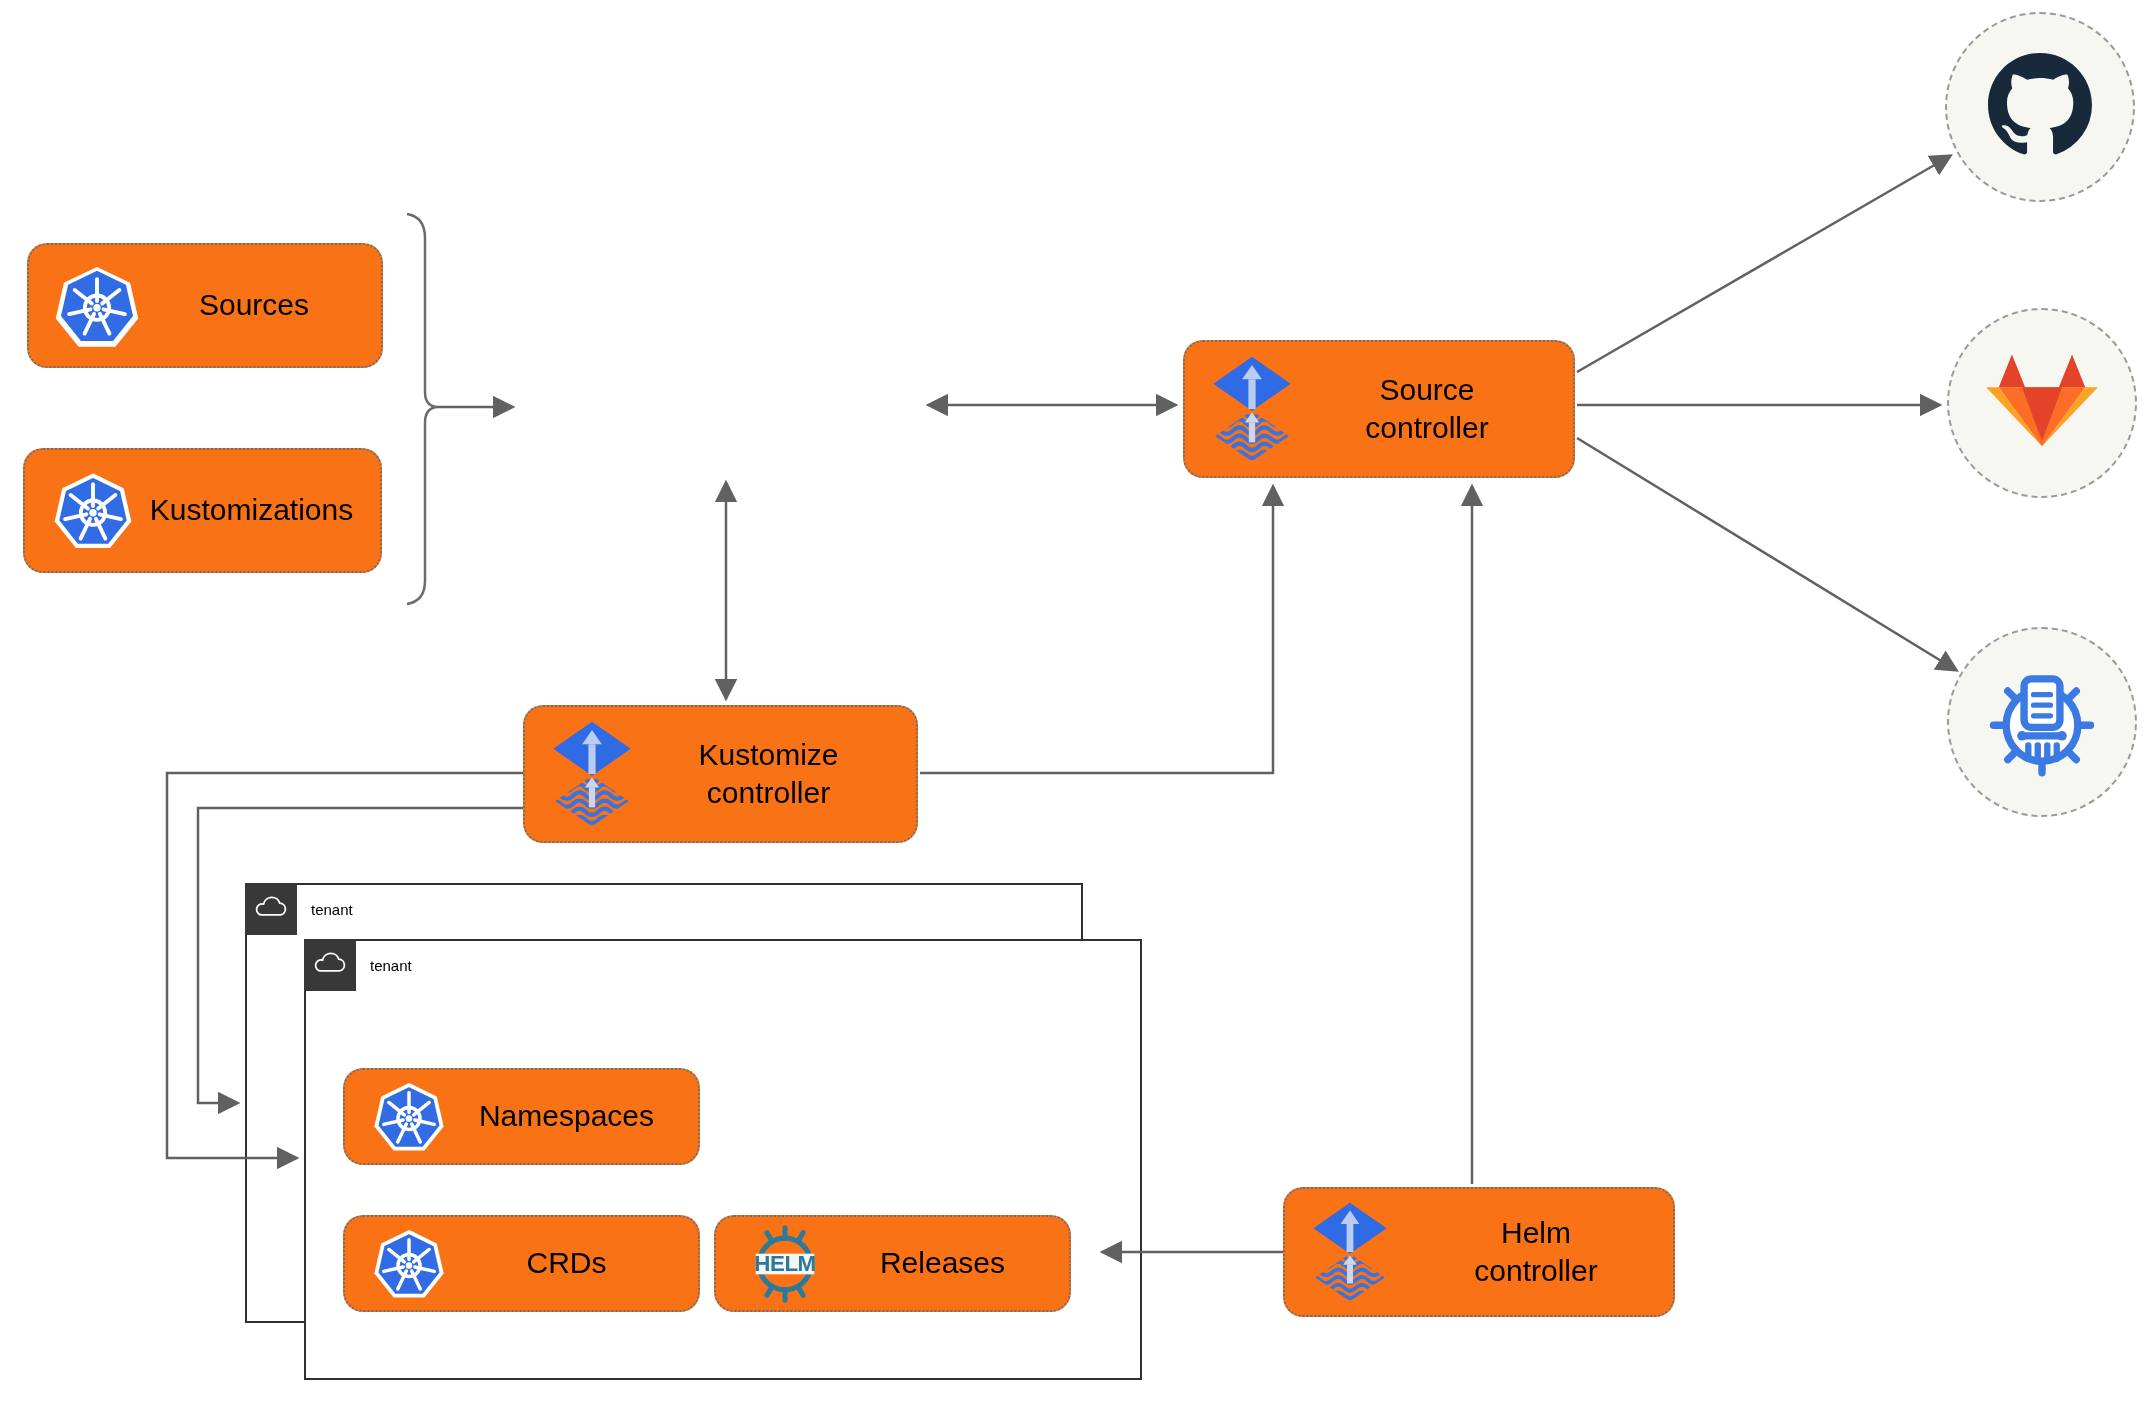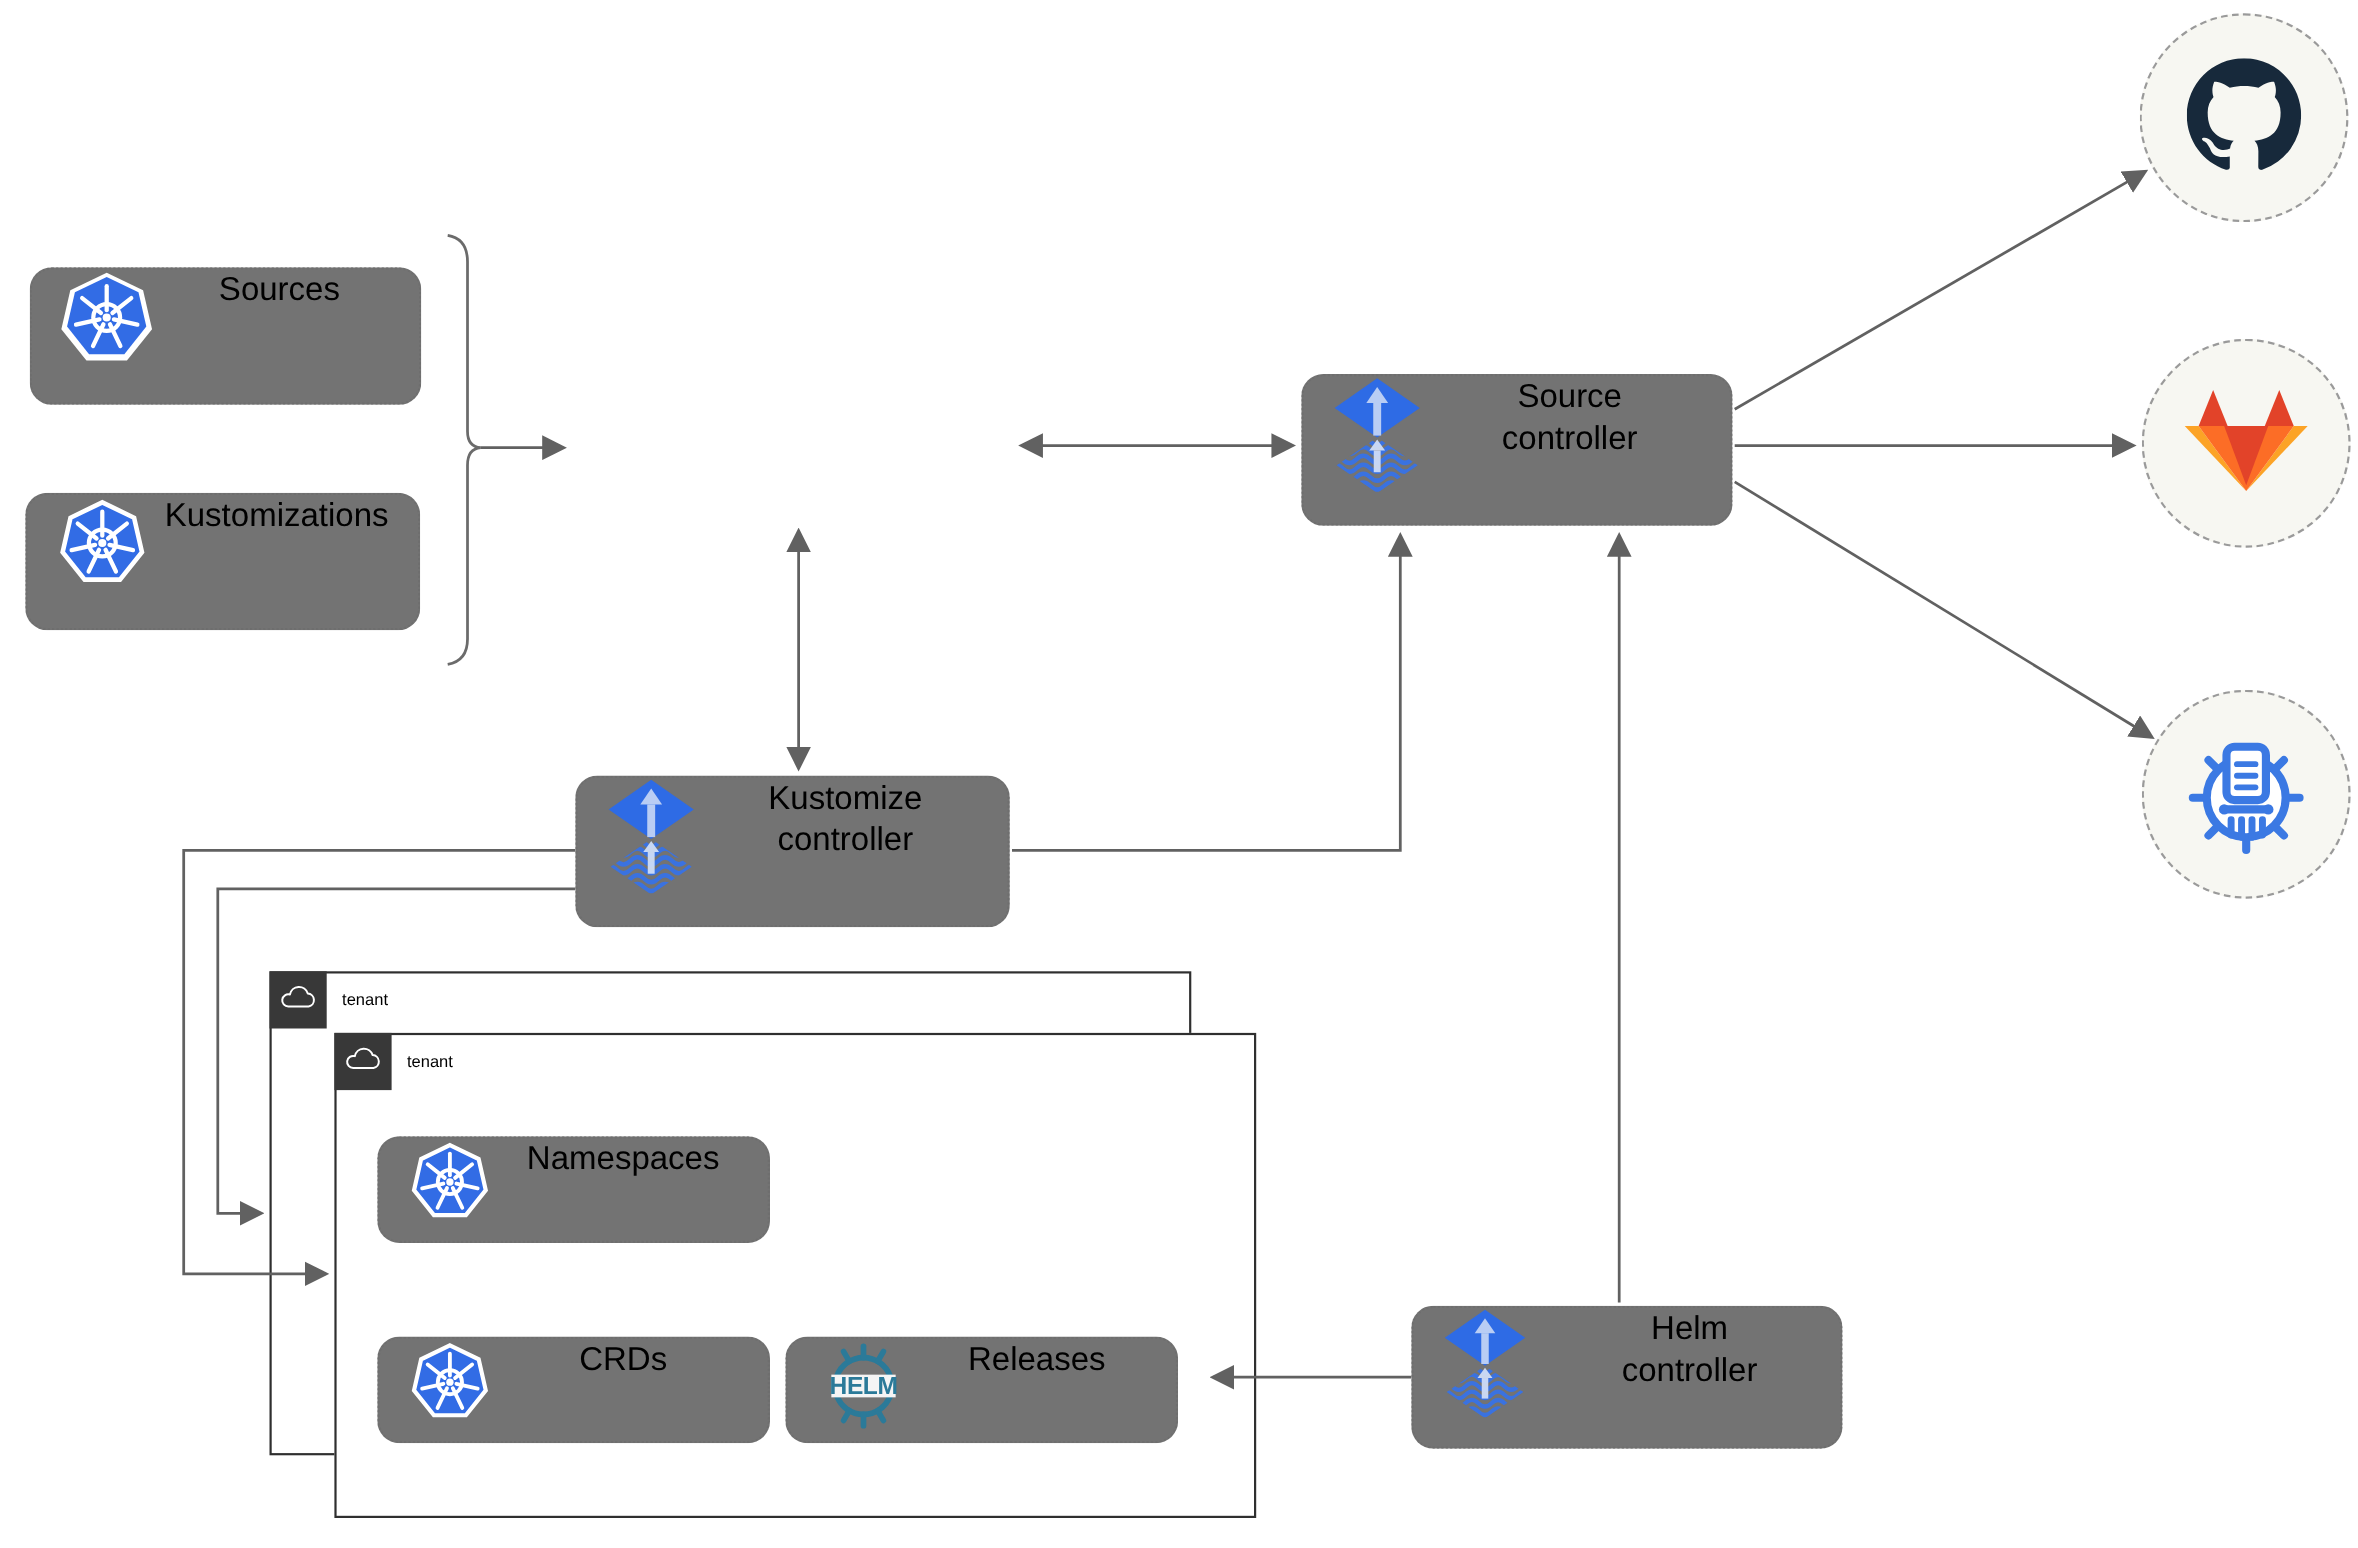--- a/index.html
+++ b/index.html
@@ -2,22 +2,22 @@
 <html><head>
 <meta charset="utf-8">
 <style>
   html,body{margin:0;padding:0;background:#ffffff;}
   #canvas{
     position:relative;width:2144px;height:1407px;background:#ffffff;
     font-family:"Liberation Sans",sans-serif;overflow:hidden;
   }
   
   .node{
-    position:absolute;background:#737373;border:2px dotted #6e6e6e;
-    border-radius:20px;display:flex;align-items:flex-start;box-sizing:border-box;
+    position:absolute;background:#f97316;border:2px dotted #6e6e6e;
+    border-radius:20px;display:flex;align-items:center;box-sizing:border-box;
   }
   .node .icon{margin-left:26px;flex:0 0 auto;display:flex;align-items:center;}
   .node .label{
     flex:1;text-align:center;font-size:30px;color:#000;line-height:1.28;
     padding-right:12px;white-space:pre-line;
   }
   .node .label.wrap{flex:1;display:flex;justify-content:center;}
   .node .label.wrap span{display:block;max-width:178px;}
   
   .tenant{position:absolute;background:#ffffff;border:2px solid #2f2f2f;box-sizing:border-box;}
@@ -179,21 +179,21 @@
         </g>
         <polygon points="45,64 53,75 37,75" fill="#cfdcf6" opacity="0.95"></polygon>
         <rect x="41.5" y="75" width="7" height="22" fill="#cfdcf6" opacity="0.95"></rect>
       </svg>
     </span>
     <div class="label wrap">
       <span>Helm controller</span>
     </div>
   </div>
 
-  <div class="node" style="left:343px;top:1033px;width:357px;height:97px;">
+  <div class="node" style="left:343px;top:1068px;width:357px;height:97px;">
     <span class="icon">
       <svg width="76" height="76" viewBox="0 0 100 100">
         <polygon points="50,8 84.4,24.6 92.9,61.8 69.1,91.6 30.9,91.6 7.1,61.8 15.6,24.6" fill="#326ce5" stroke="#ffffff" stroke-width="5"></polygon>
         <g stroke="#ffffff" stroke-width="4.6" stroke-linecap="round">
           <circle cx="50" cy="52" r="14.5" fill="none"></circle>
           <line x1="50" y1="18" x2="50" y2="44"></line>
           <line x1="76.6" y1="30.9" x2="56.2" y2="47.1"></line>
           <line x1="83.2" y1="59.7" x2="57.8" y2="53.9"></line>
           <line x1="64.8" y1="82.8" x2="53.5" y2="59.3"></line>
           <line x1="35.2" y1="82.8" x2="46.5" y2="59.3"></line>

